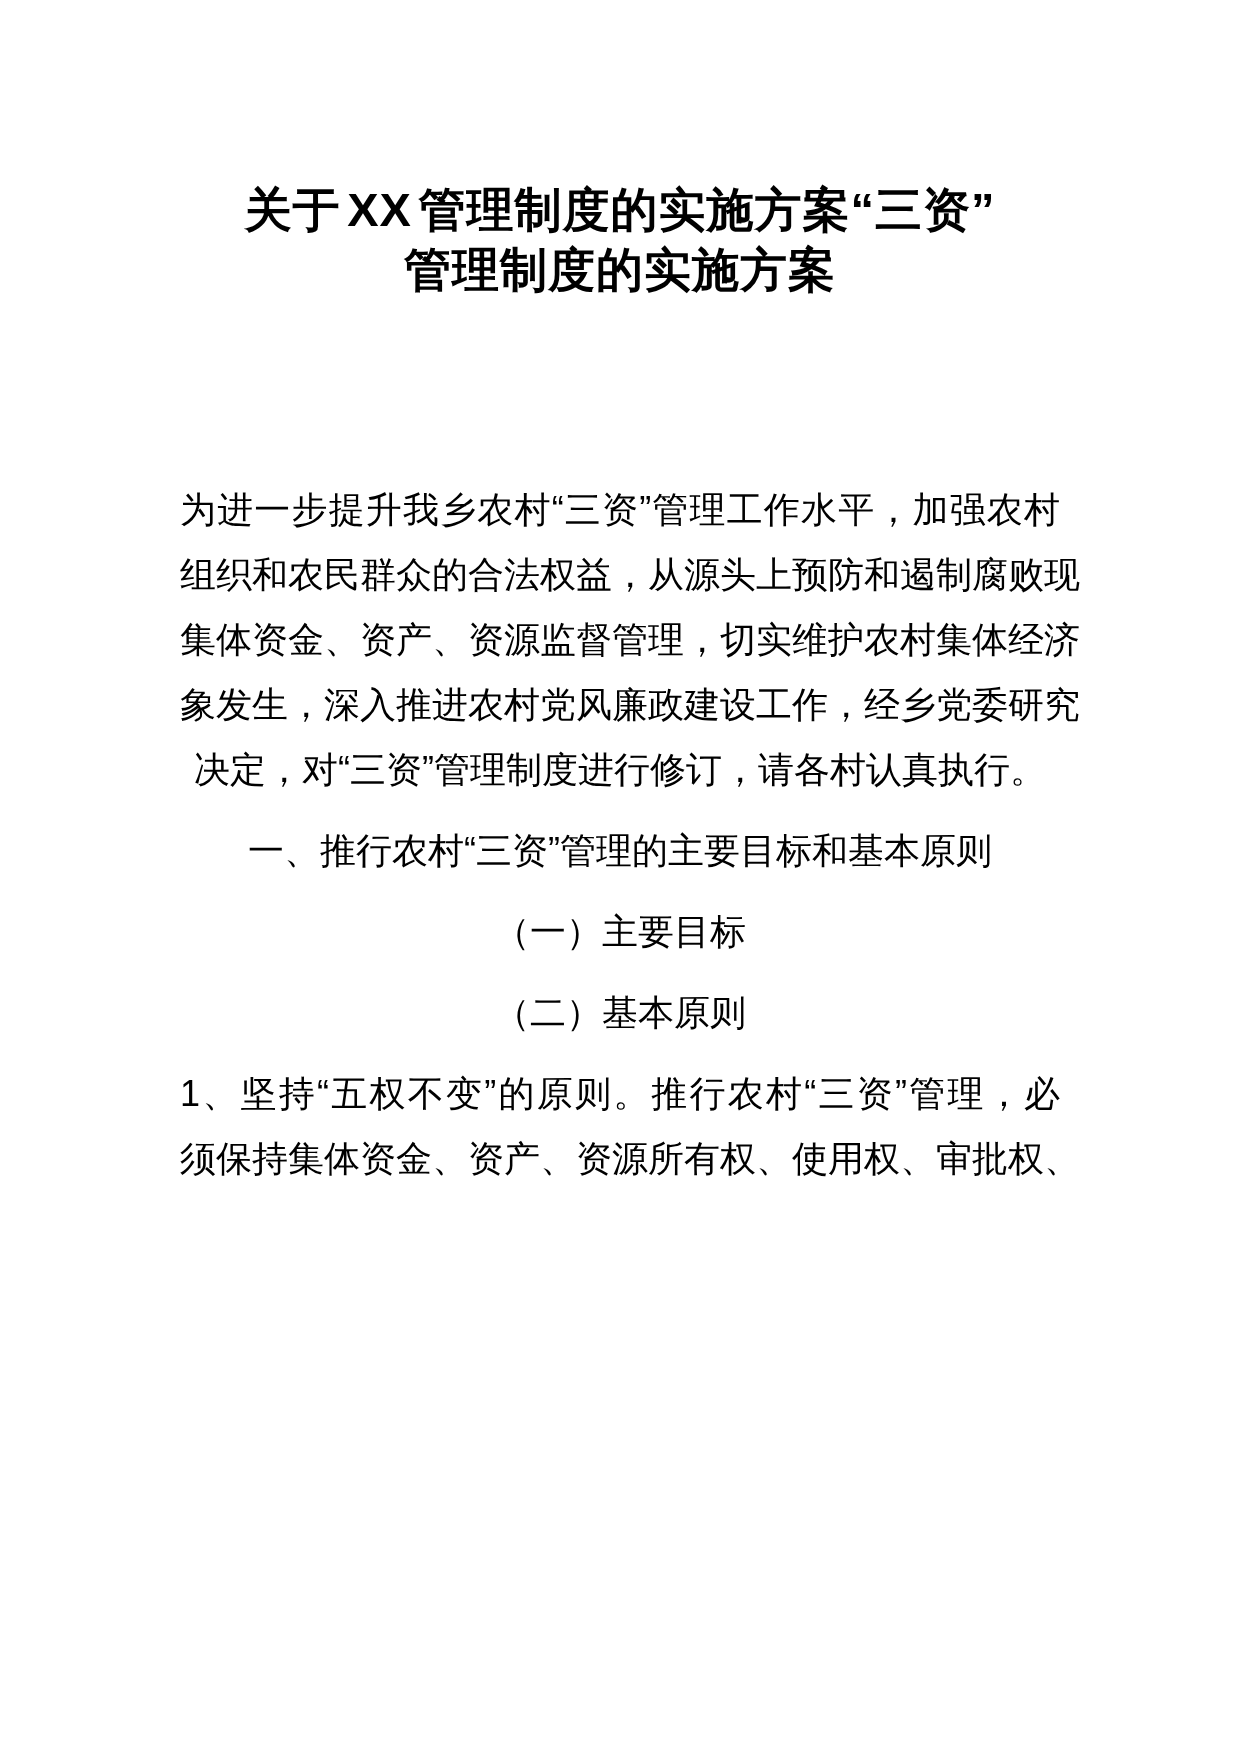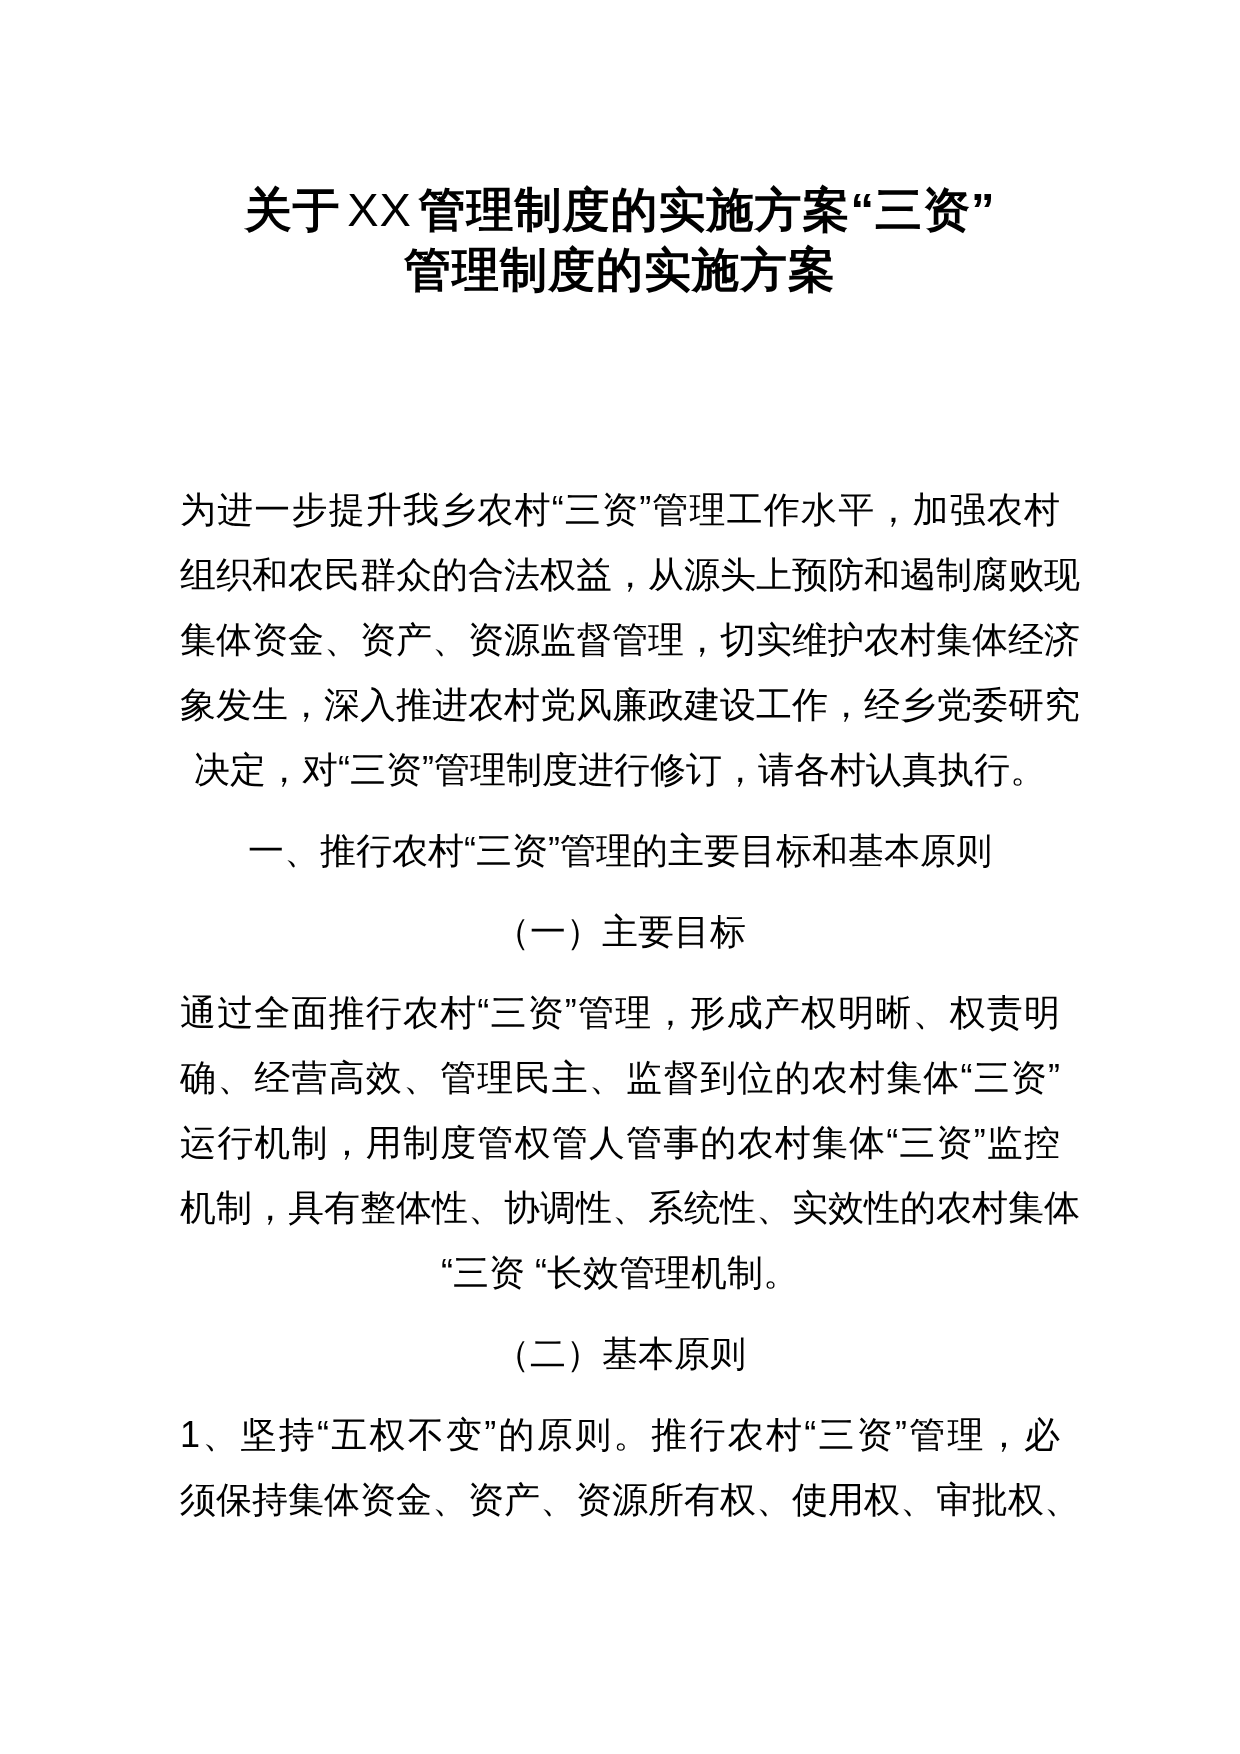--- a/index.html
+++ b/index.html
@@ -22,21 +22,21 @@
   .title-line {
     font-size: 47px;
     line-height: 60px;
     font-weight: 900;
     text-align: center;
     white-space: nowrap;
     letter-spacing: 1px;
   }
   .title-line .latin {
     margin: 4px 0.14em;
-    font-weight: 400;
+    font-weight: 700;
   }
   .title-line-2 {
   }
   .doc-body {
     margin-top: 177px;
     font-size: 36px;
     font-weight: 400;
   }
   .paragraph {
     margin: 16px;
@@ -74,27 +74,20 @@
           <div class="line just">象发生，深入推进农村党风廉政建设工作，经乡党委研究</div>
           <div class="line">决定，对“三资”管理制度进行修订，请各村认真执行。</div>
         </div>
         <div class="paragraph">
           <div class="line">一、推行农村“三资”管理的主要目标和基本原则</div>
         </div>
         <div class="paragraph">
           <div class="line">（一）主要目标</div>
         </div>
         <div class="paragraph">
-          <div class="line just">通过全面推行农村“三资”管理，形成产权明晰、权责明</div>
-          <div class="line just">确、经营高效、管理民主、监督到位的农村集体“三资”</div>
-          <div class="line just">运行机制，用制度管权管人管事的农村集体“三资”监控</div>
-          <div class="line just">机制，具有整体性、协调性、系统性、实效性的农村集体</div>
-          <div class="line">“三资 “长效管理机制。</div>
-        </div>
-        <div class="paragraph">
           <div class="line">（二）基本原则</div>
         </div>
         <div class="paragraph">
           <div class="line just">1、坚持“五权不变”的原则。推行农村“三资”管理，必</div>
           <div class="line just">须保持集体资金、资产、资源所有权、使用权、审批权、</div>
         </div>
       </div>
 
   </div>
 </div>

